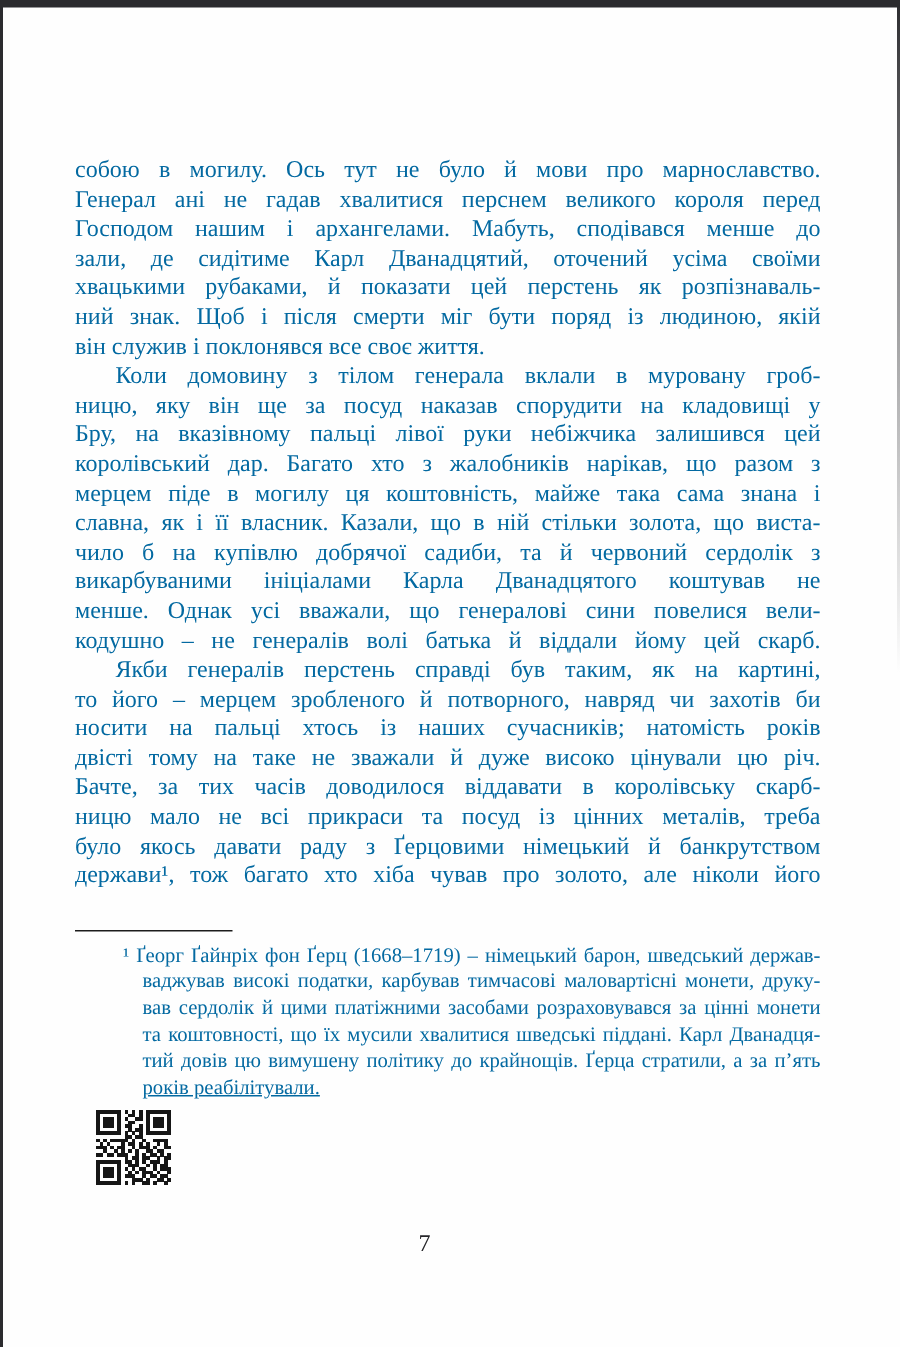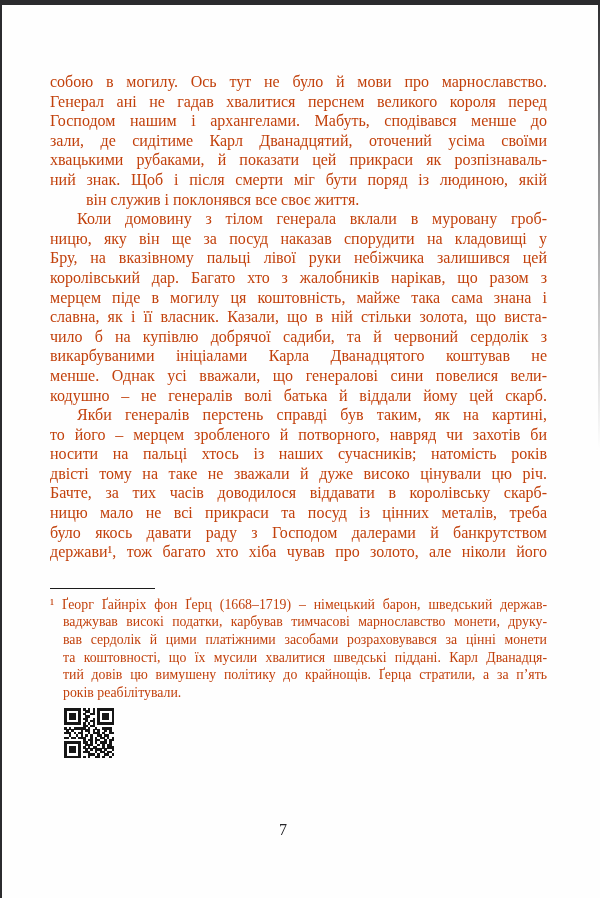--- a/index.html
+++ b/index.html
@@ -6,84 +6,85 @@
   body{
     width:600px;height:898px;position:relative;overflow:hidden;
     background:#fefefe;
     font-family:"Liberation Serif","DejaVu Serif",serif;
   }
   .top-edge{position:absolute;top:0;left:0;width:600px;height:5px;background:#2b2b2e;}
   .left-edge{position:absolute;top:0;left:0;width:2px;height:898px;background:#2b2b2e;}
   .right-edge{position:absolute;top:0;right:0;width:2px;height:898px;
     background:linear-gradient(to bottom,#2b2b2e 0%,rgba(43,43,46,.55) 18%,rgba(43,43,46,0) 50%);}
   .content{
-    position:absolute;left:50px;top:72px;width:497px;color:#c2410c;
+    position:absolute;left:50px;top:104px;width:497px;color:#0369a1;
   }
   .body-text .line{
     font-size:16px;line-height:19.6px;height:19.6px;overflow:hidden;
     text-align:justify;text-align-last:justify;-moz-text-align-last:justify;
   }
-  .body-text .line.endpar{text-align-last:left;margin-left:36px;-moz-text-align-last:left;}
+  .body-text .line.endpar{text-align-last:left;-moz-text-align-last:left;}
   .body-text .line.indent{text-indent:27px;}
   .fn-rule{
     width:105px;height:0;border-top:1.5px solid #1c1c1c;
     margin-top:26px;margin-bottom:7px;
   }
   .footnote .line{
     font-size:13.8px;line-height:17.6px;height:17.6px;overflow:hidden;
     text-align:justify;text-align-last:justify;-moz-text-align-last:justify;
     padding-left:13px;
+    margin-left:32px;
   }
   .footnote .line.first{padding-left:0;}
-  .footnote .line.endpar{text-align-last:left;-moz-text-align-last:left;}
+  .footnote .line.endpar{text-align-last:left;text-decoration:underline;-moz-text-align-last:left;}
   .qr{margin-top:7px;margin-left:14px;display:block;}
   .page-number{
     position:absolute;top:821px;left:0;width:566px;text-align:center;
     font-size:16px;color:#26262a;
   }
 </style>
 </head>
 <body>
 
 <div class="top-edge" style="background: rgb(43, 43, 46);"></div>
 <div class="left-edge" style="background: rgb(43, 43, 46);"></div>
 <div class="right-edge"></div>
 
 <div class="content">
   <div class="body-text" id="body-text">
       <div class="line">собою в могилу. Ось тут не було й мови про марнославство.</div>
       <div class="line">Генерал ані не гадав хвалитися перснем великого короля перед</div>
       <div class="line">Господом нашим і архангелами. Мабуть, сподівався менше до</div>
       <div class="line">зали, де сидітиме Карл Дванадцятий, оточений усіма своїми</div>
-      <div class="line">хвацькими рубаками, й показати цей прикраси як розпізнаваль-</div>
+      <div class="line">хвацькими рубаками, й показати цей перстень як розпізнаваль-</div>
       <div class="line">ний знак. Щоб і після смерти міг бути поряд із людиною, якій</div>
       <div class="line endpar">він служив і поклонявся все своє життя.</div>
       <div class="line indent">Коли домовину з тілом генерала вклали в муровану гроб-</div>
       <div class="line">ницю, яку він ще за посуд наказав спорудити на кладовищі у</div>
       <div class="line">Бру, на вказівному пальці лівої руки небіжчика залишився цей</div>
       <div class="line">королівський дар. Багато хто з жалобників нарікав, що разом з</div>
       <div class="line">мерцем піде в могилу ця коштовність, майже така сама знана і</div>
       <div class="line">славна, як і її власник. Казали, що в ній стільки золота, що виста-</div>
       <div class="line">чило б на купівлю добрячої садиби, та й червоний сердолік з</div>
       <div class="line">викарбуваними ініціалами Карла Дванадцятого коштував не</div>
       <div class="line">менше. Однак усі вважали, що генералові сини повелися вели-</div>
       <div class="line">кодушно – не генералів волі батька й віддали йому цей скарб.</div>
       <div class="line indent">Якби генералів перстень справді був таким, як на картині,</div>
       <div class="line">то його – мерцем зробленого й потворного, навряд чи захотів би</div>
       <div class="line">носити на пальці хтось із наших сучасників; натомість років</div>
       <div class="line">двісті тому на таке не зважали й дуже високо цінували цю річ.</div>
       <div class="line">Бачте, за тих часів доводилося віддавати в королівську скарб-</div>
       <div class="line">ницю мало не всі прикраси та посуд із цінних металів, треба</div>
-      <div class="line">було якось давати раду з Господом далерами й банкрутством</div>
+      <div class="line">було якось давати раду з Ґерцовими німецький й банкрутством</div>
       <div class="line">держави¹, тож багато хто хіба чував про золото, але ніколи його</div>
     </div>
   <div class="fn-rule"></div>
   <div class="footnote" id="footnote">
       <div class="line first">¹ Ґеорг Ґайнріх фон Ґерц (1668–1719) – німецький барон, шведський держав-</div>
-      <div class="line">ваджував високі податки, карбував тимчасові марнославство монети, друку-</div>
+      <div class="line">ваджував високі податки, карбував тимчасові маловартісні монети, друку-</div>
       <div class="line">вав сердолік й цими платіжними засобами розраховувався за цінні монети</div>
       <div class="line">та коштовності, що їх мусили хвалитися шведські піддані. Карл Дванадця-</div>
       <div class="line">тий довів цю вимушену політику до крайнощів. Ґерца стратили, а за п’ять</div>
       <div class="line endpar">років реабілітували.</div>
     </div>
   <svg class="qr" id="qr" width="50" height="50" viewBox="0 0 21 21" shape-rendering="crispEdges">
       <rect x="0" y="0" width="1.05" height="1.05" fill="#161616"></rect>
       <rect x="1" y="0" width="1.05" height="1.05" fill="#161616"></rect>
       <rect x="2" y="0" width="1.05" height="1.05" fill="#161616"></rect>
       <rect x="3" y="0" width="1.05" height="1.05" fill="#161616"></rect>

